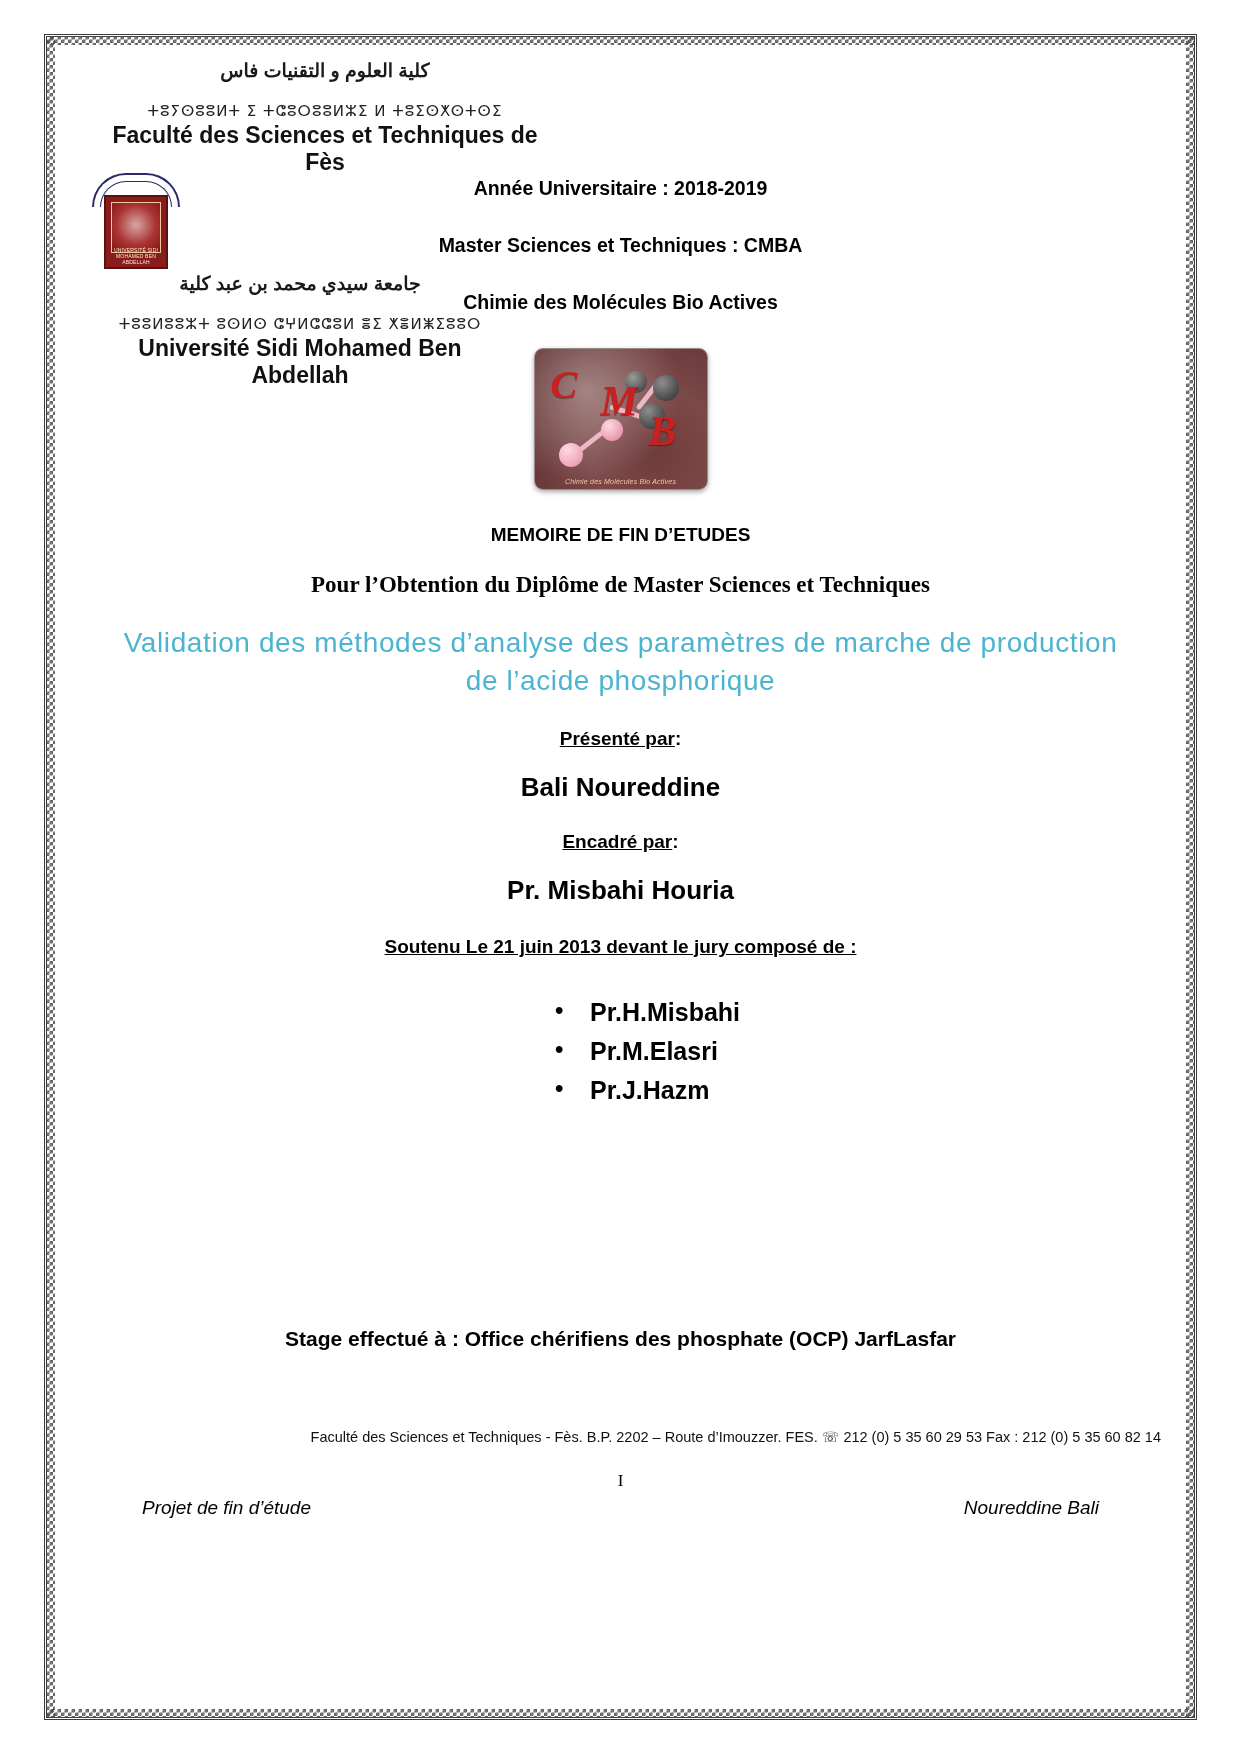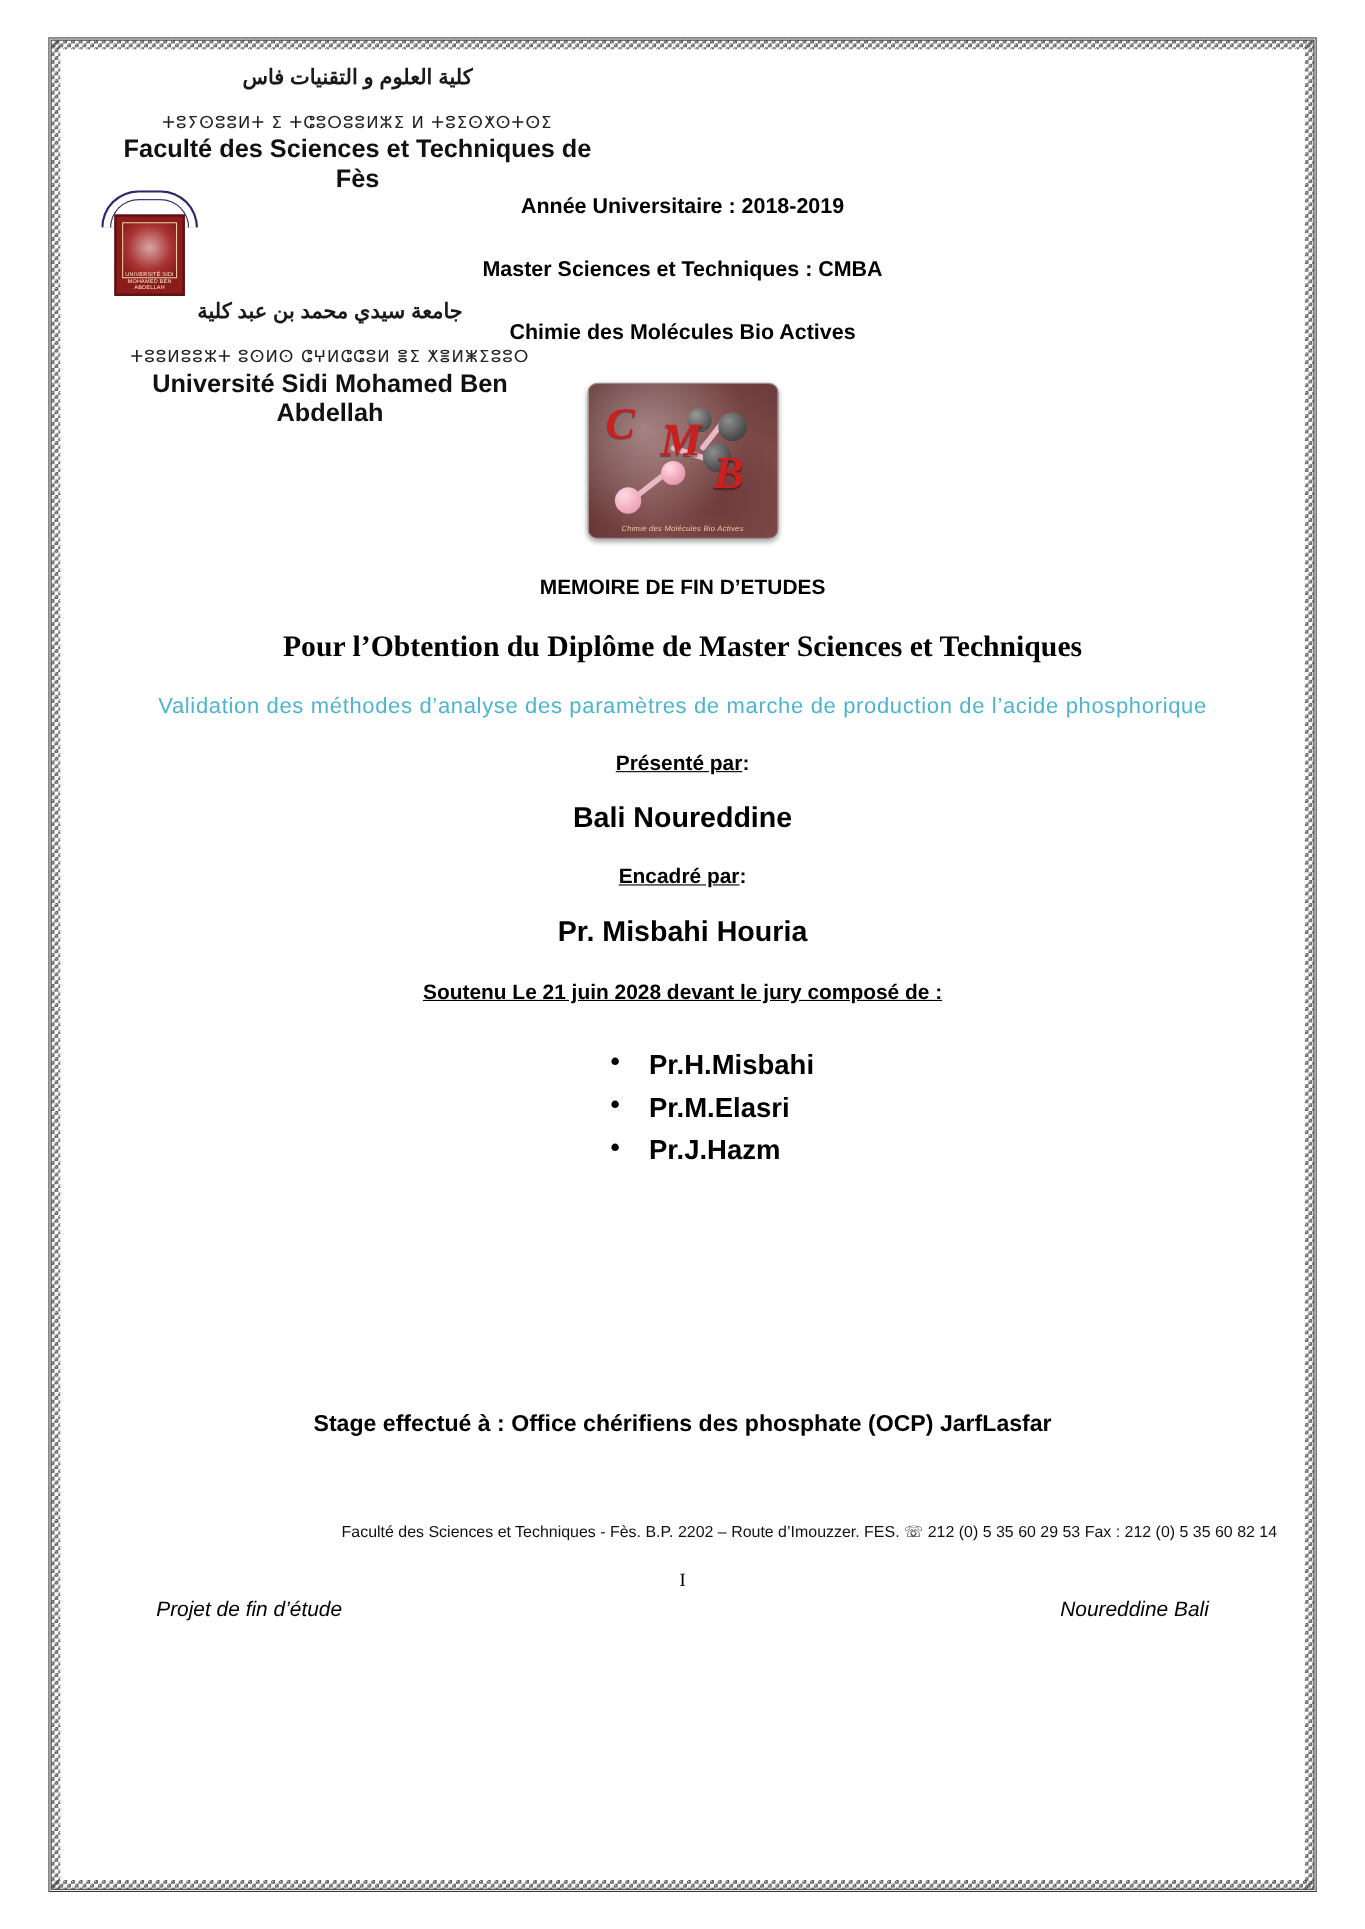--- a/index.html
+++ b/index.html
@@ -226,28 +226,28 @@
 
   .memoire {
     text-align: center;
     font-size: 19px;
     font-weight: bold;
     margin-top: 34px;
   }
   .pour {
     text-align: center;
     font-family: "Liberation Serif", serif;
-    font-size: 27px;
+    font-size: 23px;
     font-weight: bold;
     margin-top: 26px;
   }
   .title-main {
     text-align: center;
     color: #4cb4cf;
-    font-size: 20px;
+    font-size: 28px;
     line-height: 1.35;
     margin: 26px 40px 0 40px;
     letter-spacing: 0.6px;
   }
   .presente, .encadre {
     text-align: center;
     font-size: 19px;
     font-weight: bold;
     margin-top: 28px;
   }
@@ -393,21 +393,21 @@
     <div class="presente">
       <u>Présenté par</u><span>:</span>
     </div>
     <div class="name-big">Bali Noureddine</div>
 
     <div class="encadre">
       <u>Encadré par</u><span>:</span>
     </div>
     <div class="name-big">Pr. Misbahi Houria</div>
 
-    <div class="soutenu">Soutenu Le 21 juin 2028 devant le jury composé de :</div>
+    <div class="soutenu">Soutenu Le 21 juin 2013 devant le jury composé de :</div>
 
     <ul class="jury">
       <li>Pr.H.Misbahi</li>
       <li>Pr.M.Elasri</li>
       <li>Pr.J.Hazm</li>
     </ul>
 
     <div class="stage">Stage effectué à : Office chérifiens des phosphate (OCP) JarfLasfar</div>
 
     <div class="footer-addr">

